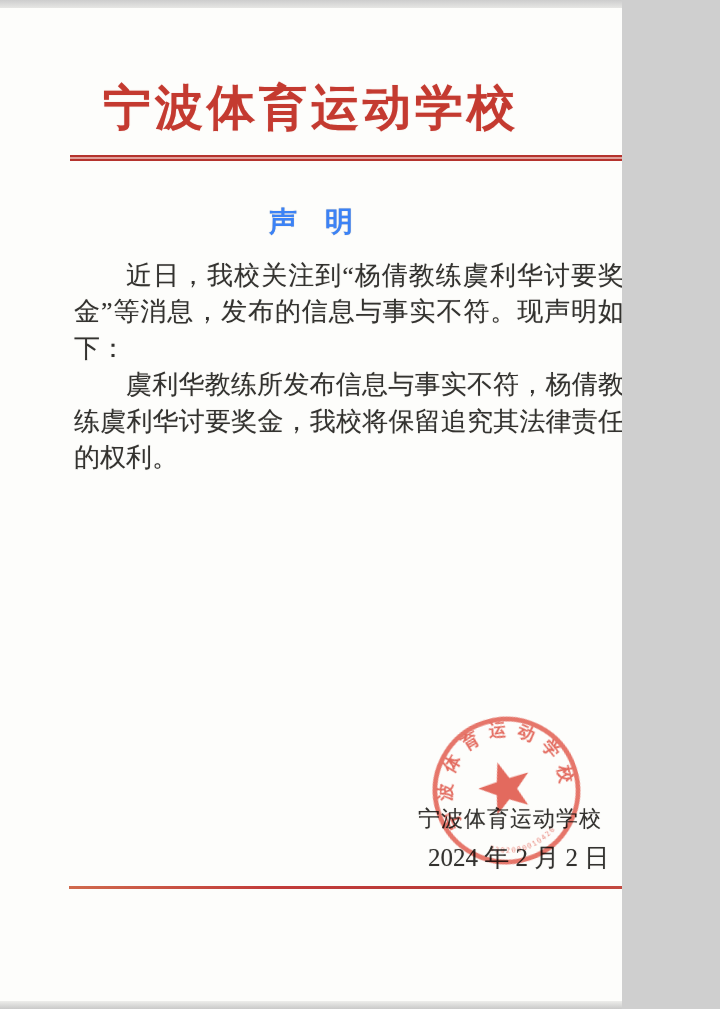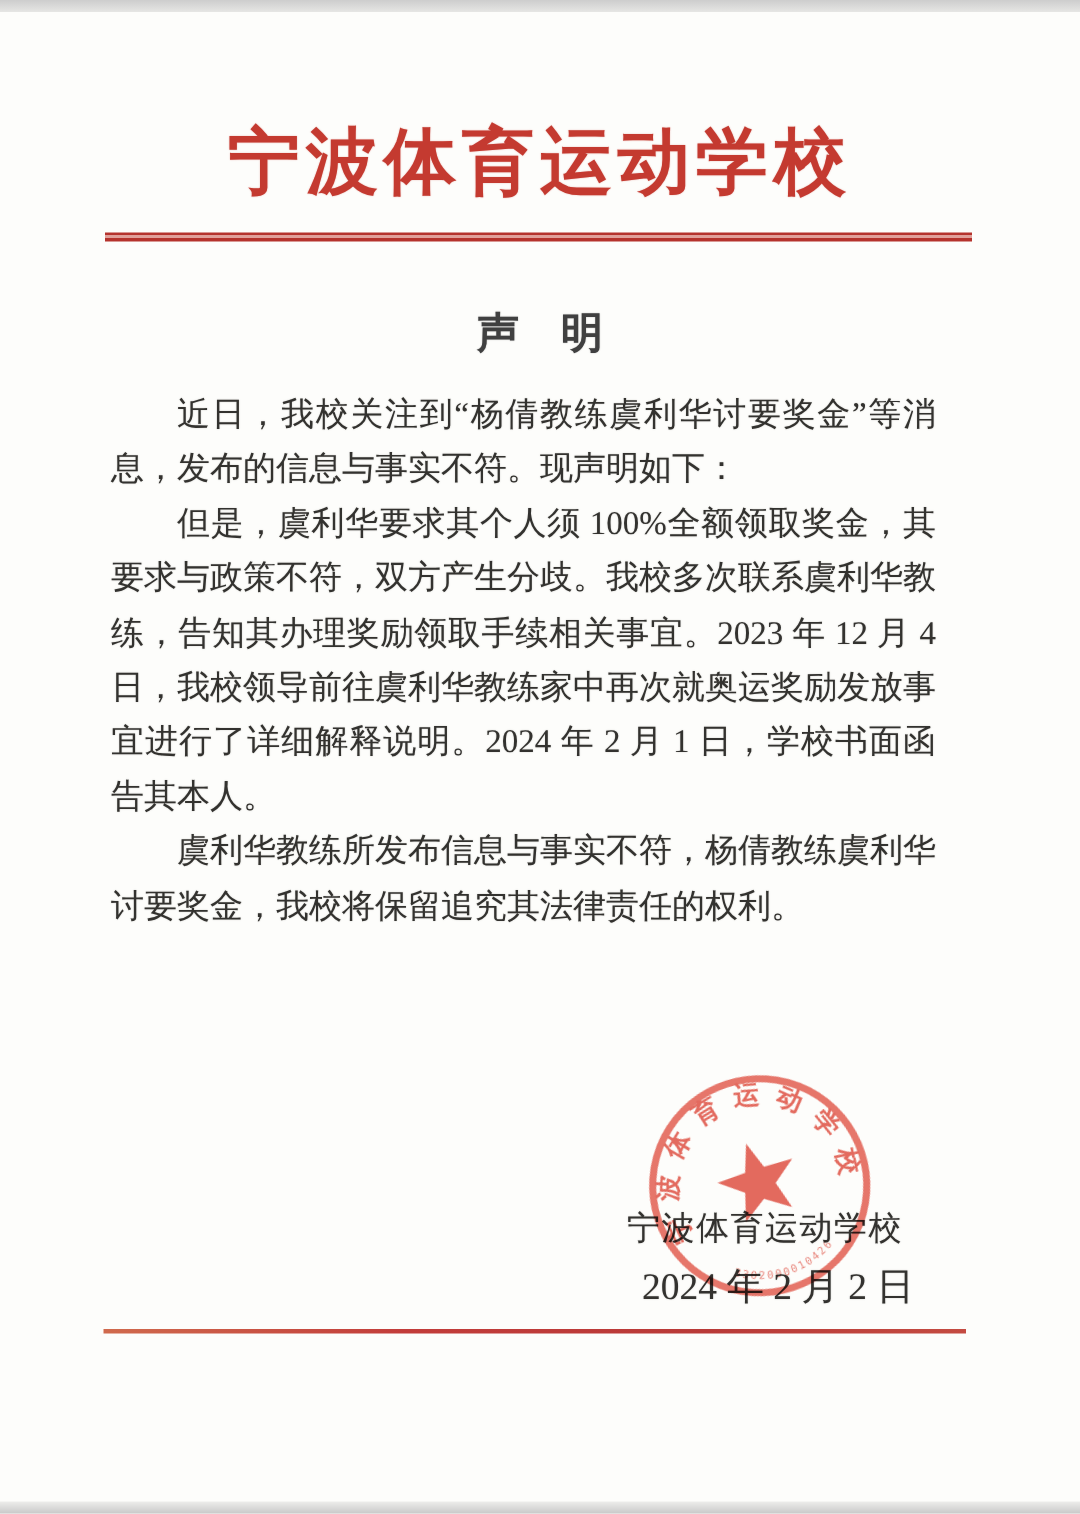--- a/index.html
+++ b/index.html
@@ -6,21 +6,21 @@
     --letterhead-red:#c43a30;
     --rule-red:#b5332d;
     --seal-red:#df4a3c;
     --body-text:#33322f;
     --page-bg:#fdfdfb;
   }
   *{margin:0;padding:0;box-sizing:border-box;}
   html,body{background:#cfcfcf;}
   .canvas{
     position:relative;
-    width:720px;height:1009px;
+    width:622px;height:1009px;
     background:var(--page-bg);
     overflow:hidden;
     font-family:"Liberation Serif","DejaVu Serif",serif;
   }
   .edge-strip{
     position:absolute;left:0;right:0;height:8px;
     background:linear-gradient(180deg,#cdcdcd,#e6e6e4);
   }
   .edge-strip.top{top:0;}
   .edge-strip.bottom{bottom:0;background:linear-gradient(0deg,#c9c9c9,#ededeb);}
@@ -34,26 +34,26 @@
   }
   .rule-double{
     position:absolute;top:155px;left:70px;width:578px;height:6px;
     background:linear-gradient(180deg,var(--rule-red) 0 2px,#e0a09a 2px 4px,var(--rule-red) 4px 6px);
   }
   .doc-title{
     position:absolute;top:203px;left:0;right:0;
     text-align:center;
     font-family:"Liberation Sans","DejaVu Sans",sans-serif;
     font-size:28px;font-weight:700;
-    color:#404040;
+    color:#3b82f6;
     text-shadow:0 0 1px rgba(40,40,40,.35);
   }
   .doc-body{
     position:absolute;top:258px;left:74px;width:550px;
-    font-size:22px;line-height:36.4px;
+    font-size:26px;line-height:36.4px;
     color:var(--body-text);
     text-align:justify;
     text-shadow:0 0 1px rgba(80,78,72,.35);
   }
   .doc-body p{text-indent:2em;}
   .signature{
     position:absolute;top:804px;left:418px;
     font-size:22px;letter-spacing:1px;
     color:var(--body-text);
     text-shadow:0 0 1px rgba(80,78,72,.35);
@@ -91,21 +91,20 @@
   <div class="edge-strip top"></div>
 
   <div class="letterhead">宁波体育运动学校</div>
 
   <div class="rule-double"></div>
 
   <h1 class="doc-title">声　明</h1>
 
   <div class="doc-body">
     <p>近日，我校关注到“杨倩教练虞利华讨要奖金”等消息，发布的信息与事实不符。现声明如下：</p>
-    <p>但是，虞利华要求其个人须 100%全额领取奖金，其要求与政策不符，双方产生分歧。我校多次联系虞利华教练，告知其办理奖励领取手续相关事宜。2023 年 12 月 4 日，我校领导前往虞利华教练家中再次就奥运奖励发放事宜进行了详细解释说明。2024 年 2 月 1 日，学校书面函告其本人。</p>
     <p>虞利华教练所发布信息与事实不符，杨倩教练虞利华讨要奖金，我校将保留追究其法律责任的权利。</p>
   </div>
 
   <div class="signature">宁波体育运动学校</div>
 
   <div class="sign-date">2024 年 2 月 2 日</div>
 
   <svg class="seal" viewBox="0 0 152 152" xmlns="http://www.w3.org/2000/svg" aria-hidden="true">
     <defs>
       <path id="sealTextArc" d="M 29.24 103 A 54 54 0 1 1 122.76 103" fill="none"></path>

